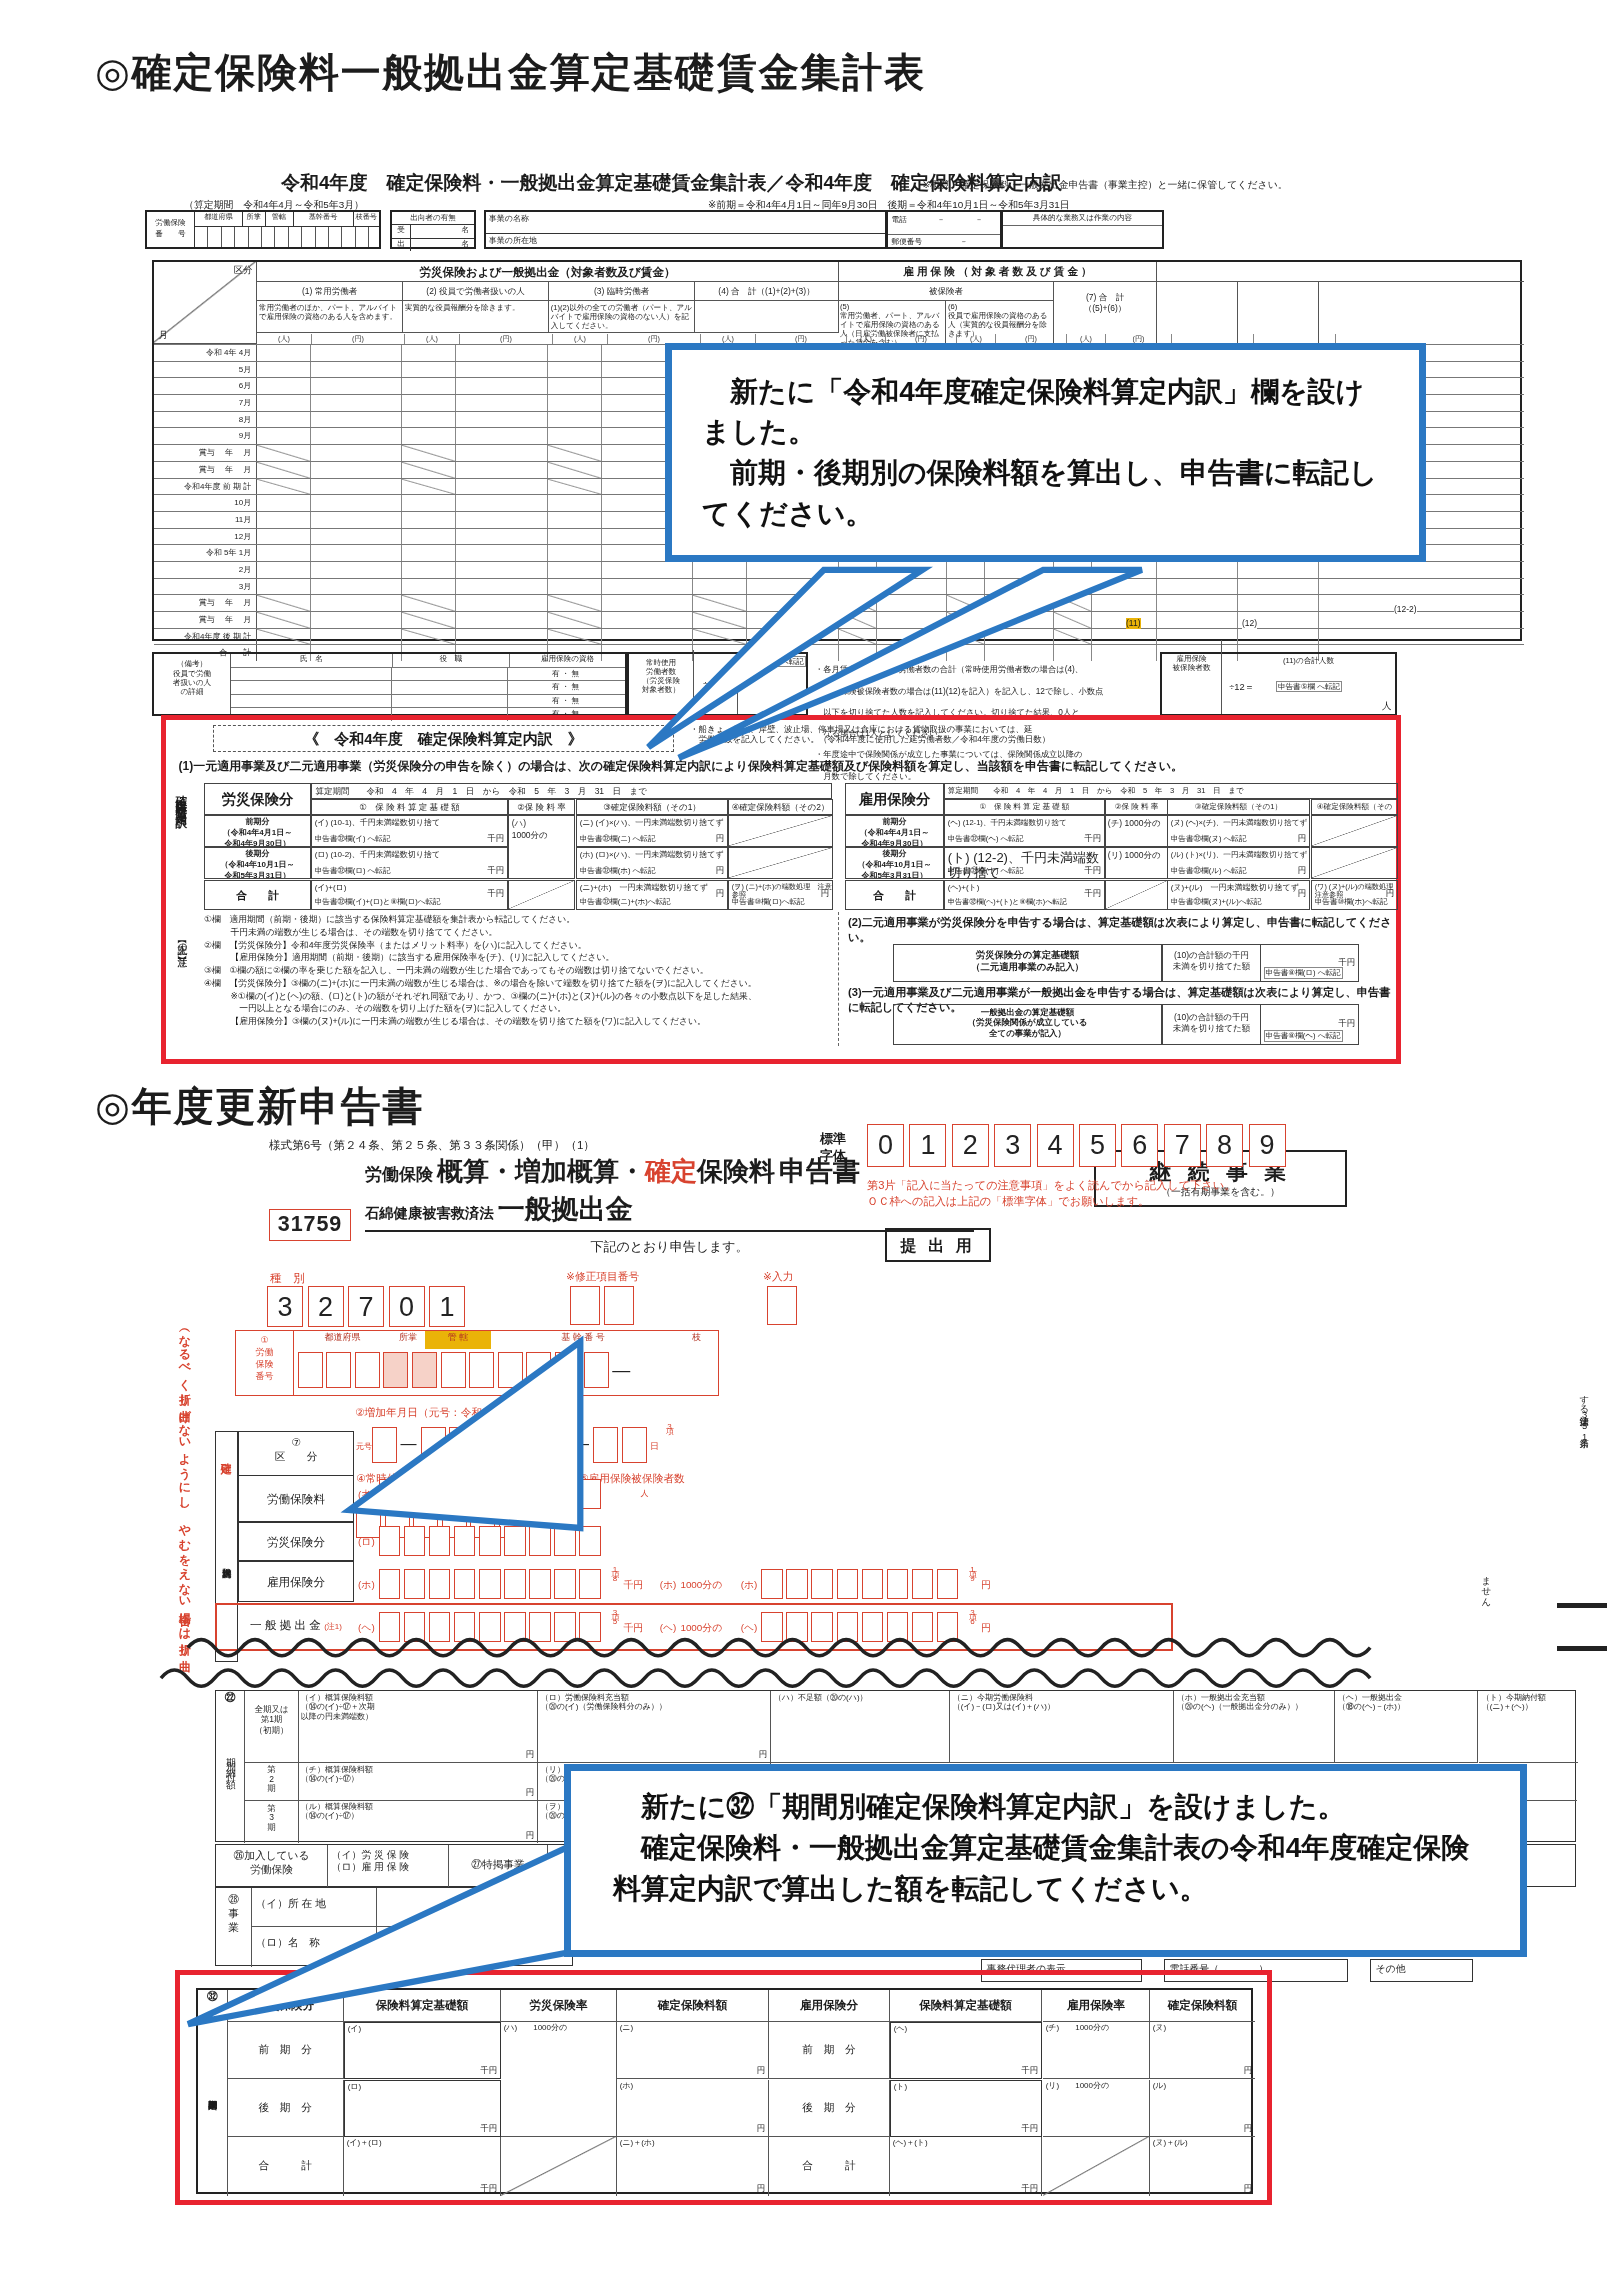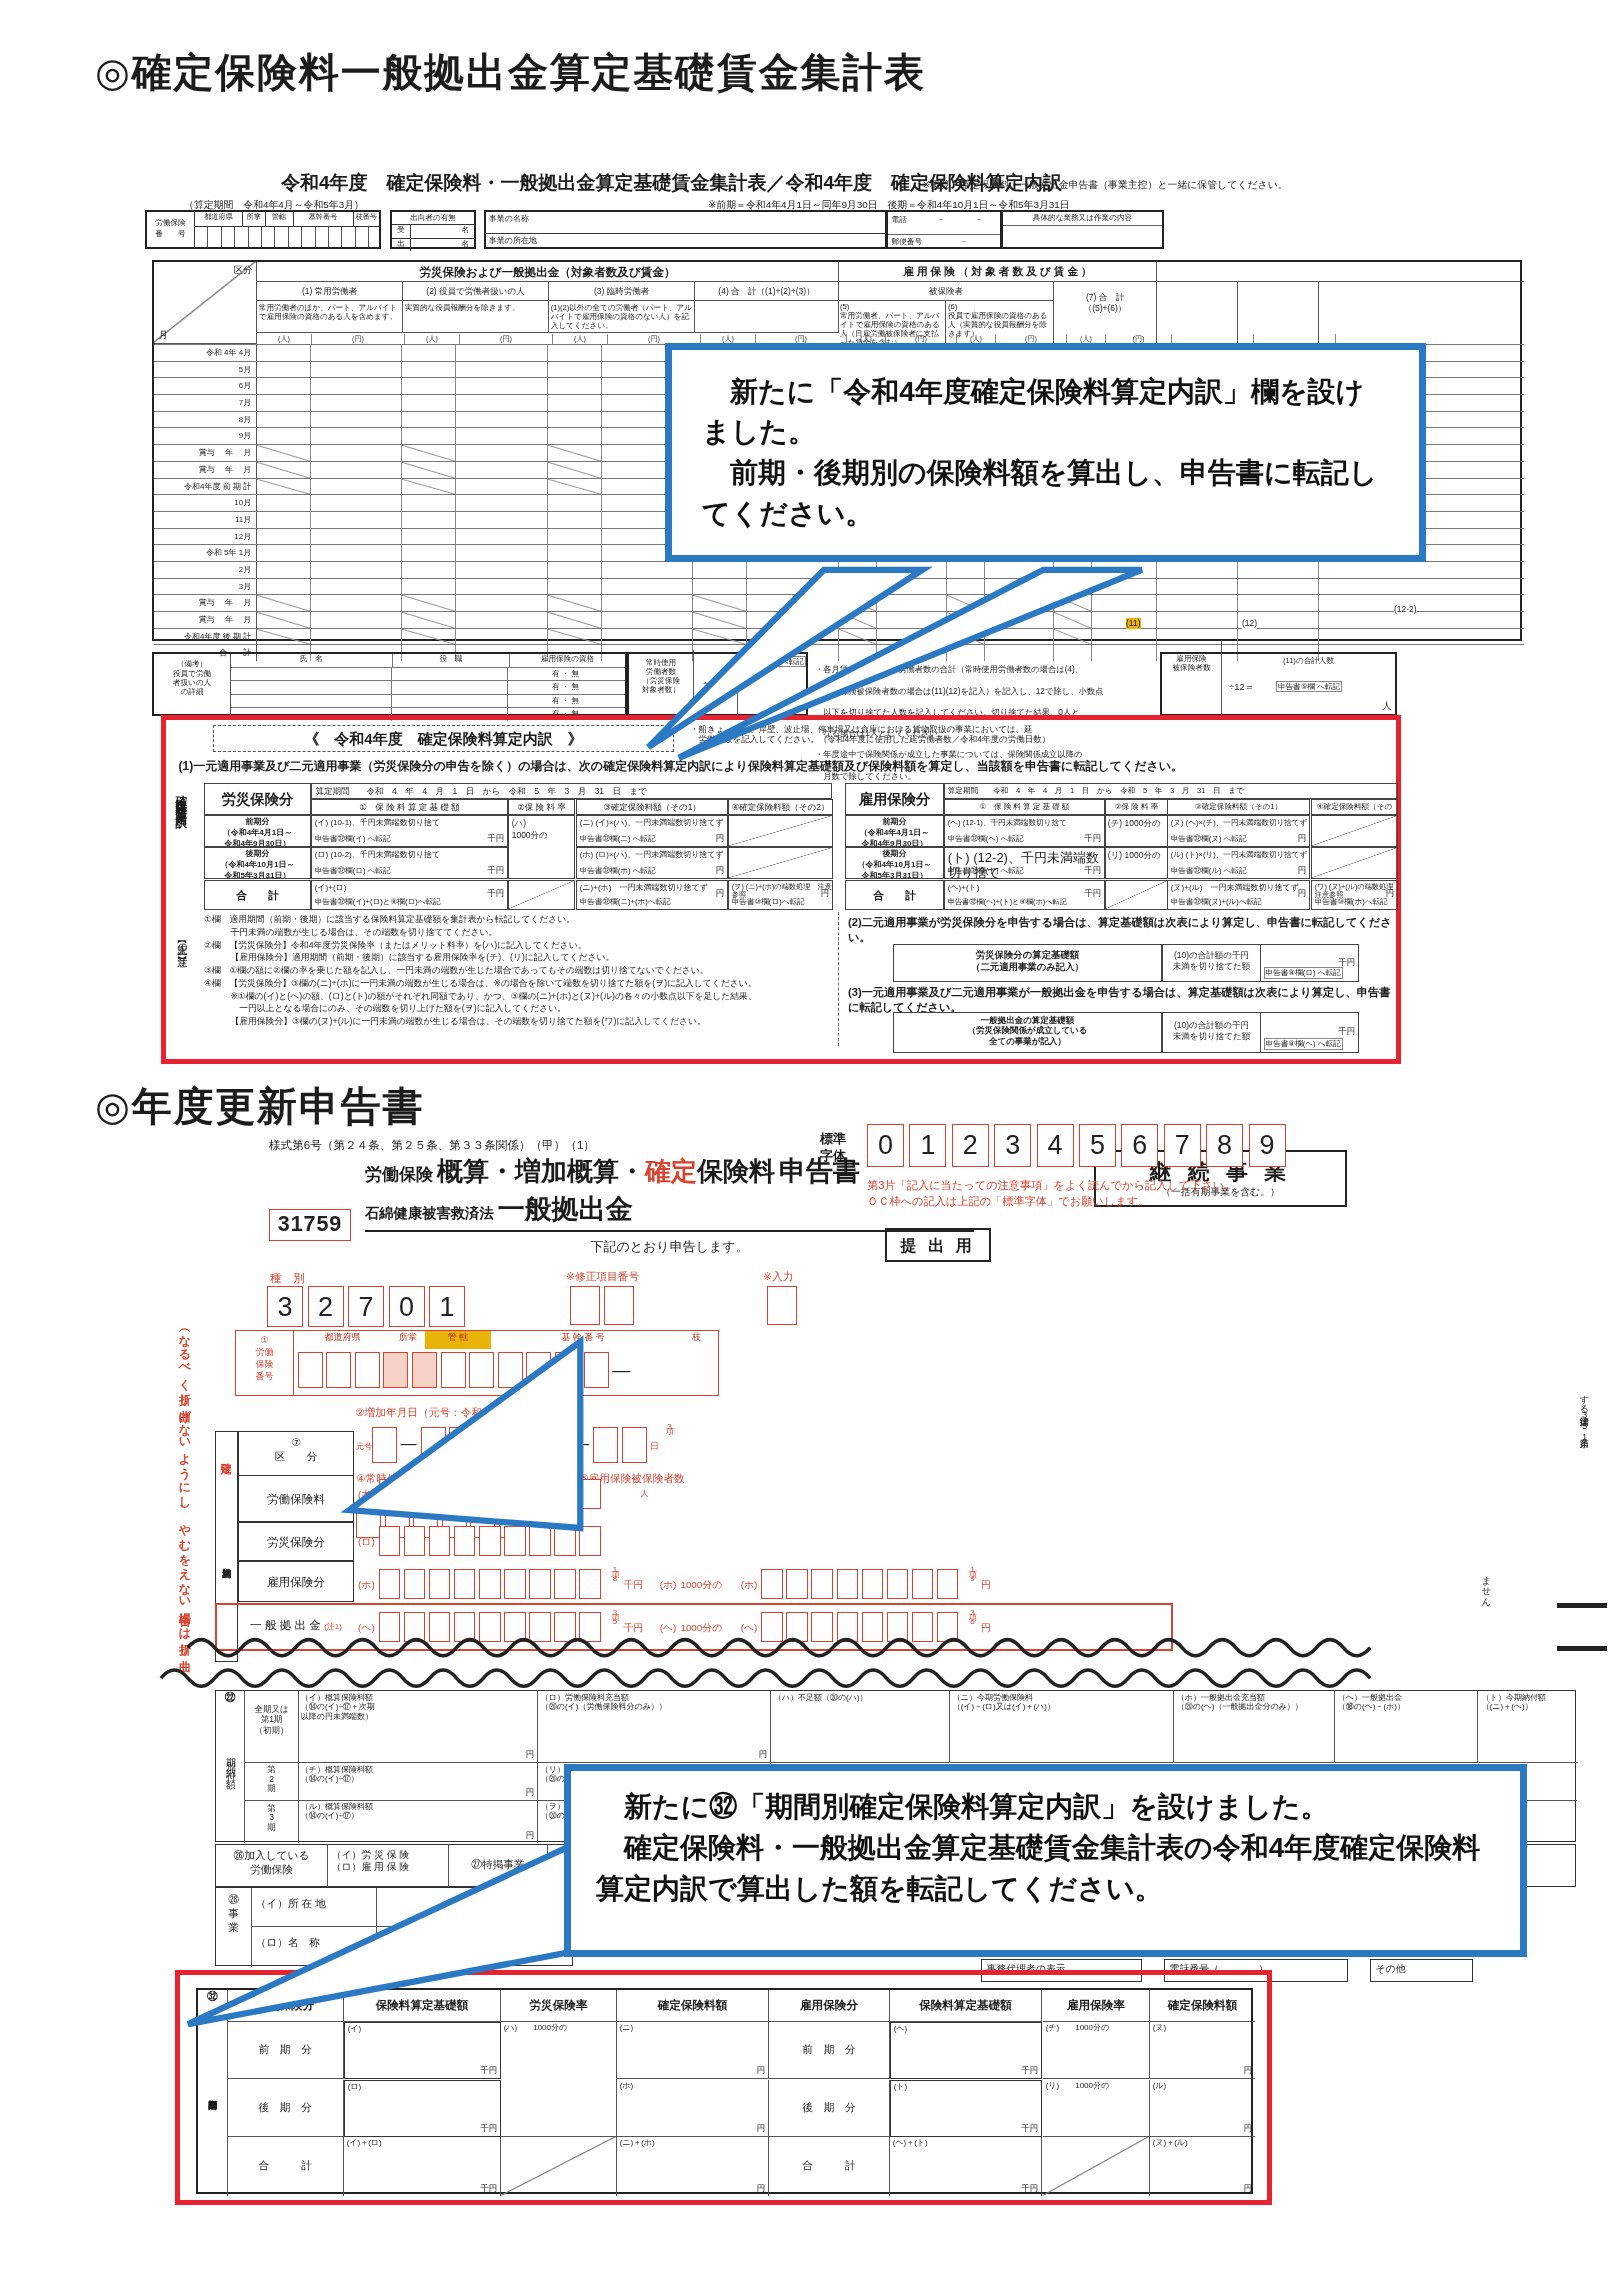--- a/index.html
+++ b/index.html
@@ -753,21 +753,21 @@
 （二元適用事業のみ記入）</div>
       <div class="hcell pre ctr t9" style="left:269px;top:0;width:99px;height:38px;padding-top:5.4px">(10)の合計額の千円
 未満を切り捨てた額</div>
       <div class="hcell" style="left:367px;top:0;width:99px;height:38px">
         <span class="unit-br" style="bottom:12.5px">千円</span>
         <span class="xfer-bl" style="border:0.9px solid #888;padding:0 0.9px">申告書⑧欄(ロ) へ転記</span>
       </div>
     </div>
 
     <div class="abs b" style="left:682px;top:265px;width:548px;font-size:11.2px">(3)一元適用事業及び二元適用事業が一般拠出金を申告する場合は、算定基礎額は次表により算定し、申告書に転記してください。</div>
-    <div class="abs" style="left:727px;top:292px;width:466px;height:42px">
+    <div class="abs" style="left:727px;top:284px;width:466px;height:42px">
       <div class="hcell pre ctr b t9" style="left:0;top:0;width:269px;height:41px;padding-top:1.8px">一般拠出金の算定基礎額
 （労災保険関係が成立している
 全ての事業が記入）</div>
       <div class="hcell pre ctr t9" style="left:269px;top:0;width:99px;height:41px;padding-top:7.2px">(10)の合計額の千円
 未満を切り捨てた額</div>
       <div class="hcell" style="left:367px;top:0;width:99px;height:41px">
         <span class="unit-br" style="bottom:14.3px">千円</span>
         <span class="xfer-bl" style="border:0.9px solid #888;padding:0 0.9px">申告書⑧欄(ヘ) へ転記</span>
       </div>
     </div>
@@ -1096,19 +1096,19 @@
     <polygon points="920,636 1030,636 724,834" fill="#fff" stroke="#2b78c3" stroke-width="7"></polygon>
     <polygon points="1165,636 1275,636 758,846" fill="#fff" stroke="#2b78c3" stroke-width="7"></polygon>
     <polygon points="648,1498 648,1706 390,1686" fill="#fff" stroke="#2b78c3" stroke-width="7"></polygon>
     <polygon points="656,2052 656,2176 210,2260" fill="#fff" stroke="#2b78c3" stroke-width="7"></polygon>
   </svg>
 
   <div class="callout" style="left:665px;top:343px;width:761px;height:219px;padding:21.5px 30px">
     <div>　新たに「令和4年度確定保険料算定内訳」欄を設けました。</div>
     <div>　前期・後期別の保険料額を算出し、申告書に転記してください。</div>
   </div>
-  <div class="callout" style="left:564px;top:1764px;width:963px;height:193px;padding:16px 25px">
+  <div class="callout" style="left:564px;top:1764px;width:963px;height:193px;padding:16px 42px">
     <div>　新たに㉜「期間別確定保険料算定内訳」を設けました。</div>
     <div>　確定保険料・一般拠出金算定基礎賃金集計表の令和4年度確定保険料算定内訳で算出した額を転記してください。</div>
   </div>
 
 </div>
 
 
 </body></html>

